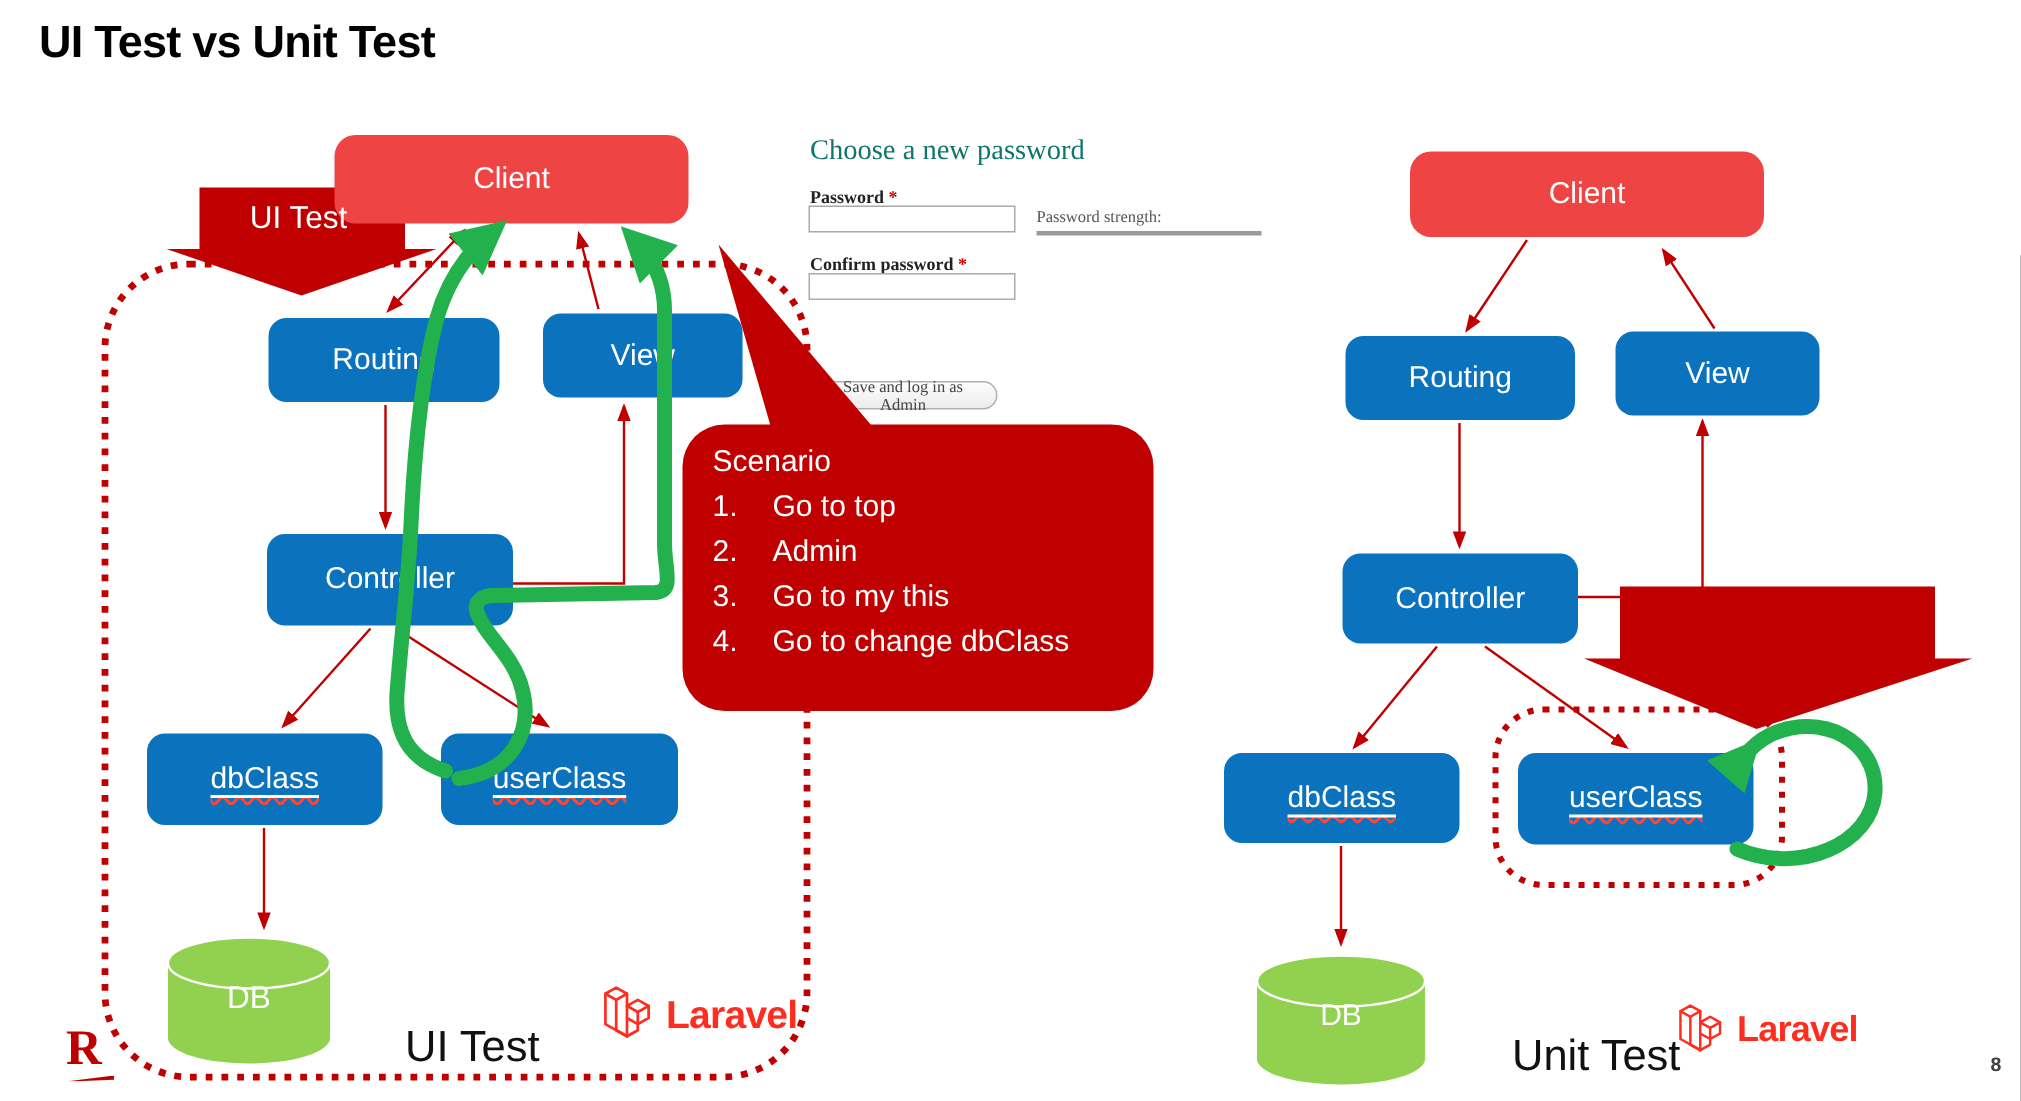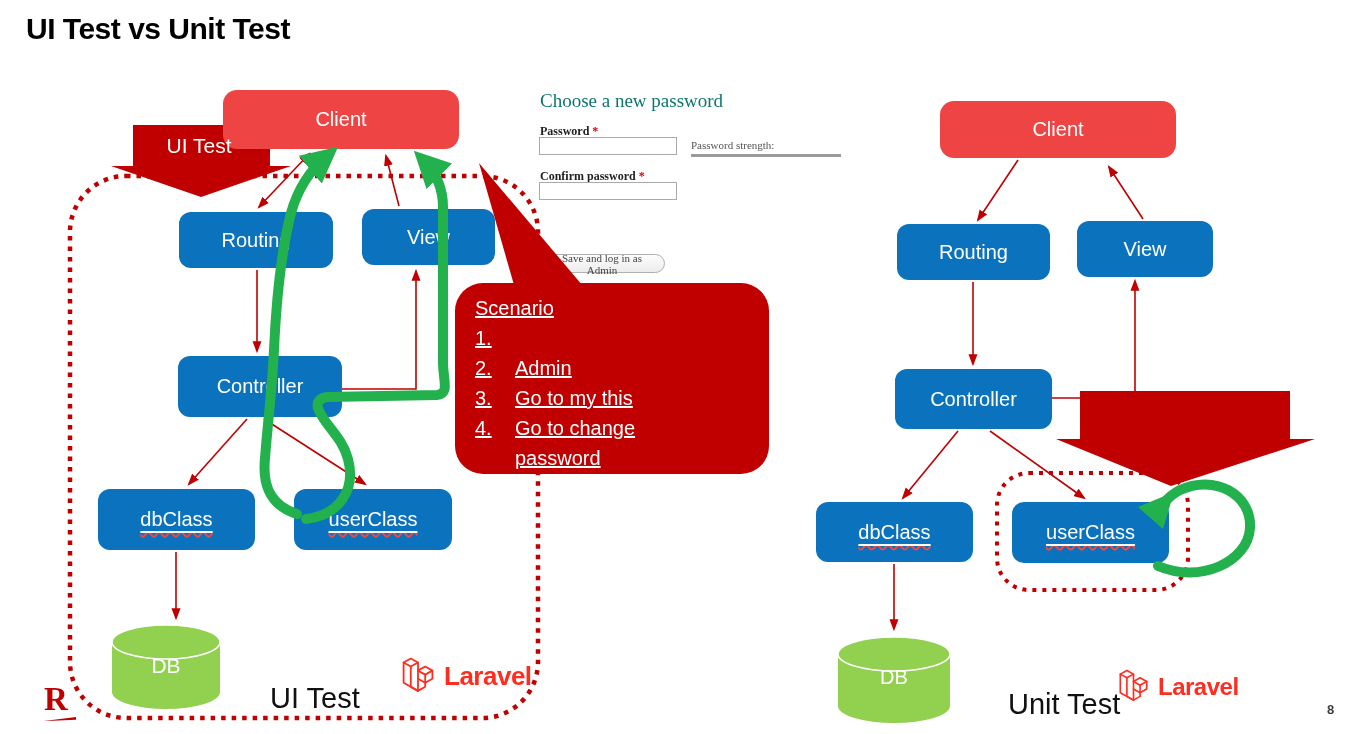--- a/index.html
+++ b/index.html
@@ -31,21 +31,21 @@
   .callout-text{
     color:#fff; text-align:center; line-height:1.25; font-size:21px;
   }
   .bottom-label{font-size:29px; color:#111;}
   .db-label{color:#fff; font-size:21px; text-align:center;}
 
   
   .bubble{
     left:455px; top:283px; width:314px; height:191px; background:#C00000;
     border-radius:28px; color:#fff; padding:10px 0 0 20px; box-sizing:border-box;
-    font-size:20px; line-height:30px;text-decoration:underline;
+    font-size:20px; line-height:30px;
   }
   .bubble .s-row{display:flex;}
   .bubble .s-num{width:40px; flex:0 0 40px;}
   .bubble .s-txt{width:205px;}
 
   
   .form-area{left:538px; top:88px; width:320px; height:150px; font-family:"Liberation Serif", serif;}
   .form-h1{position:absolute; left:2px; top:2px; font-size:19px; color:#0f766e;}
   .form-label{position:absolute; font-size:12px; font-weight:bold; color:#222;}
   .req{color:#d40000;}
@@ -229,28 +229,29 @@
     <path d="M306 519 C340 515 356 489 348 459 C342 436 323 424 318 408 C316 402 320 398 327 397 L437 395 C450 394 443 380 443 362 L443 207 C443 190 437 174 424 161" fill="none" stroke="#22B14C" stroke-width="10" stroke-linecap="round" marker-end="url(#ga)"></path>
 
     <path d="M1158 566 C1200 584 1248 562 1250 528 C1252 494 1214 474 1180 490 C1174 493 1168 498 1163 504" fill="none" stroke="#22B14C" stroke-width="10" stroke-linecap="round"></path>
     <polygon points="1138,507 1174,492 1163,529" fill="#22B14C"></polygon>
   </svg>
 
   <div class="abs topmost bubble">
     <div>Scenario</div>
     <div class="s-row">
       <span class="s-num">1.</span>
+      <span class="s-txt">Go to top</span>
     </div>
     <div class="s-row">
       <span class="s-num">2.</span>
       <span class="s-txt">Admin</span>
     </div>
     <div class="s-row">
       <span class="s-num">3.</span>
       <span class="s-txt">Go to my this</span>
     </div>
     <div class="s-row">
       <span class="s-num">4.</span>
-      <span class="s-txt">Go to change password</span>
+      <span class="s-txt">Go to change dbClass</span>
     </div>
   </div>
 
 </div>
 
 </body></html>

